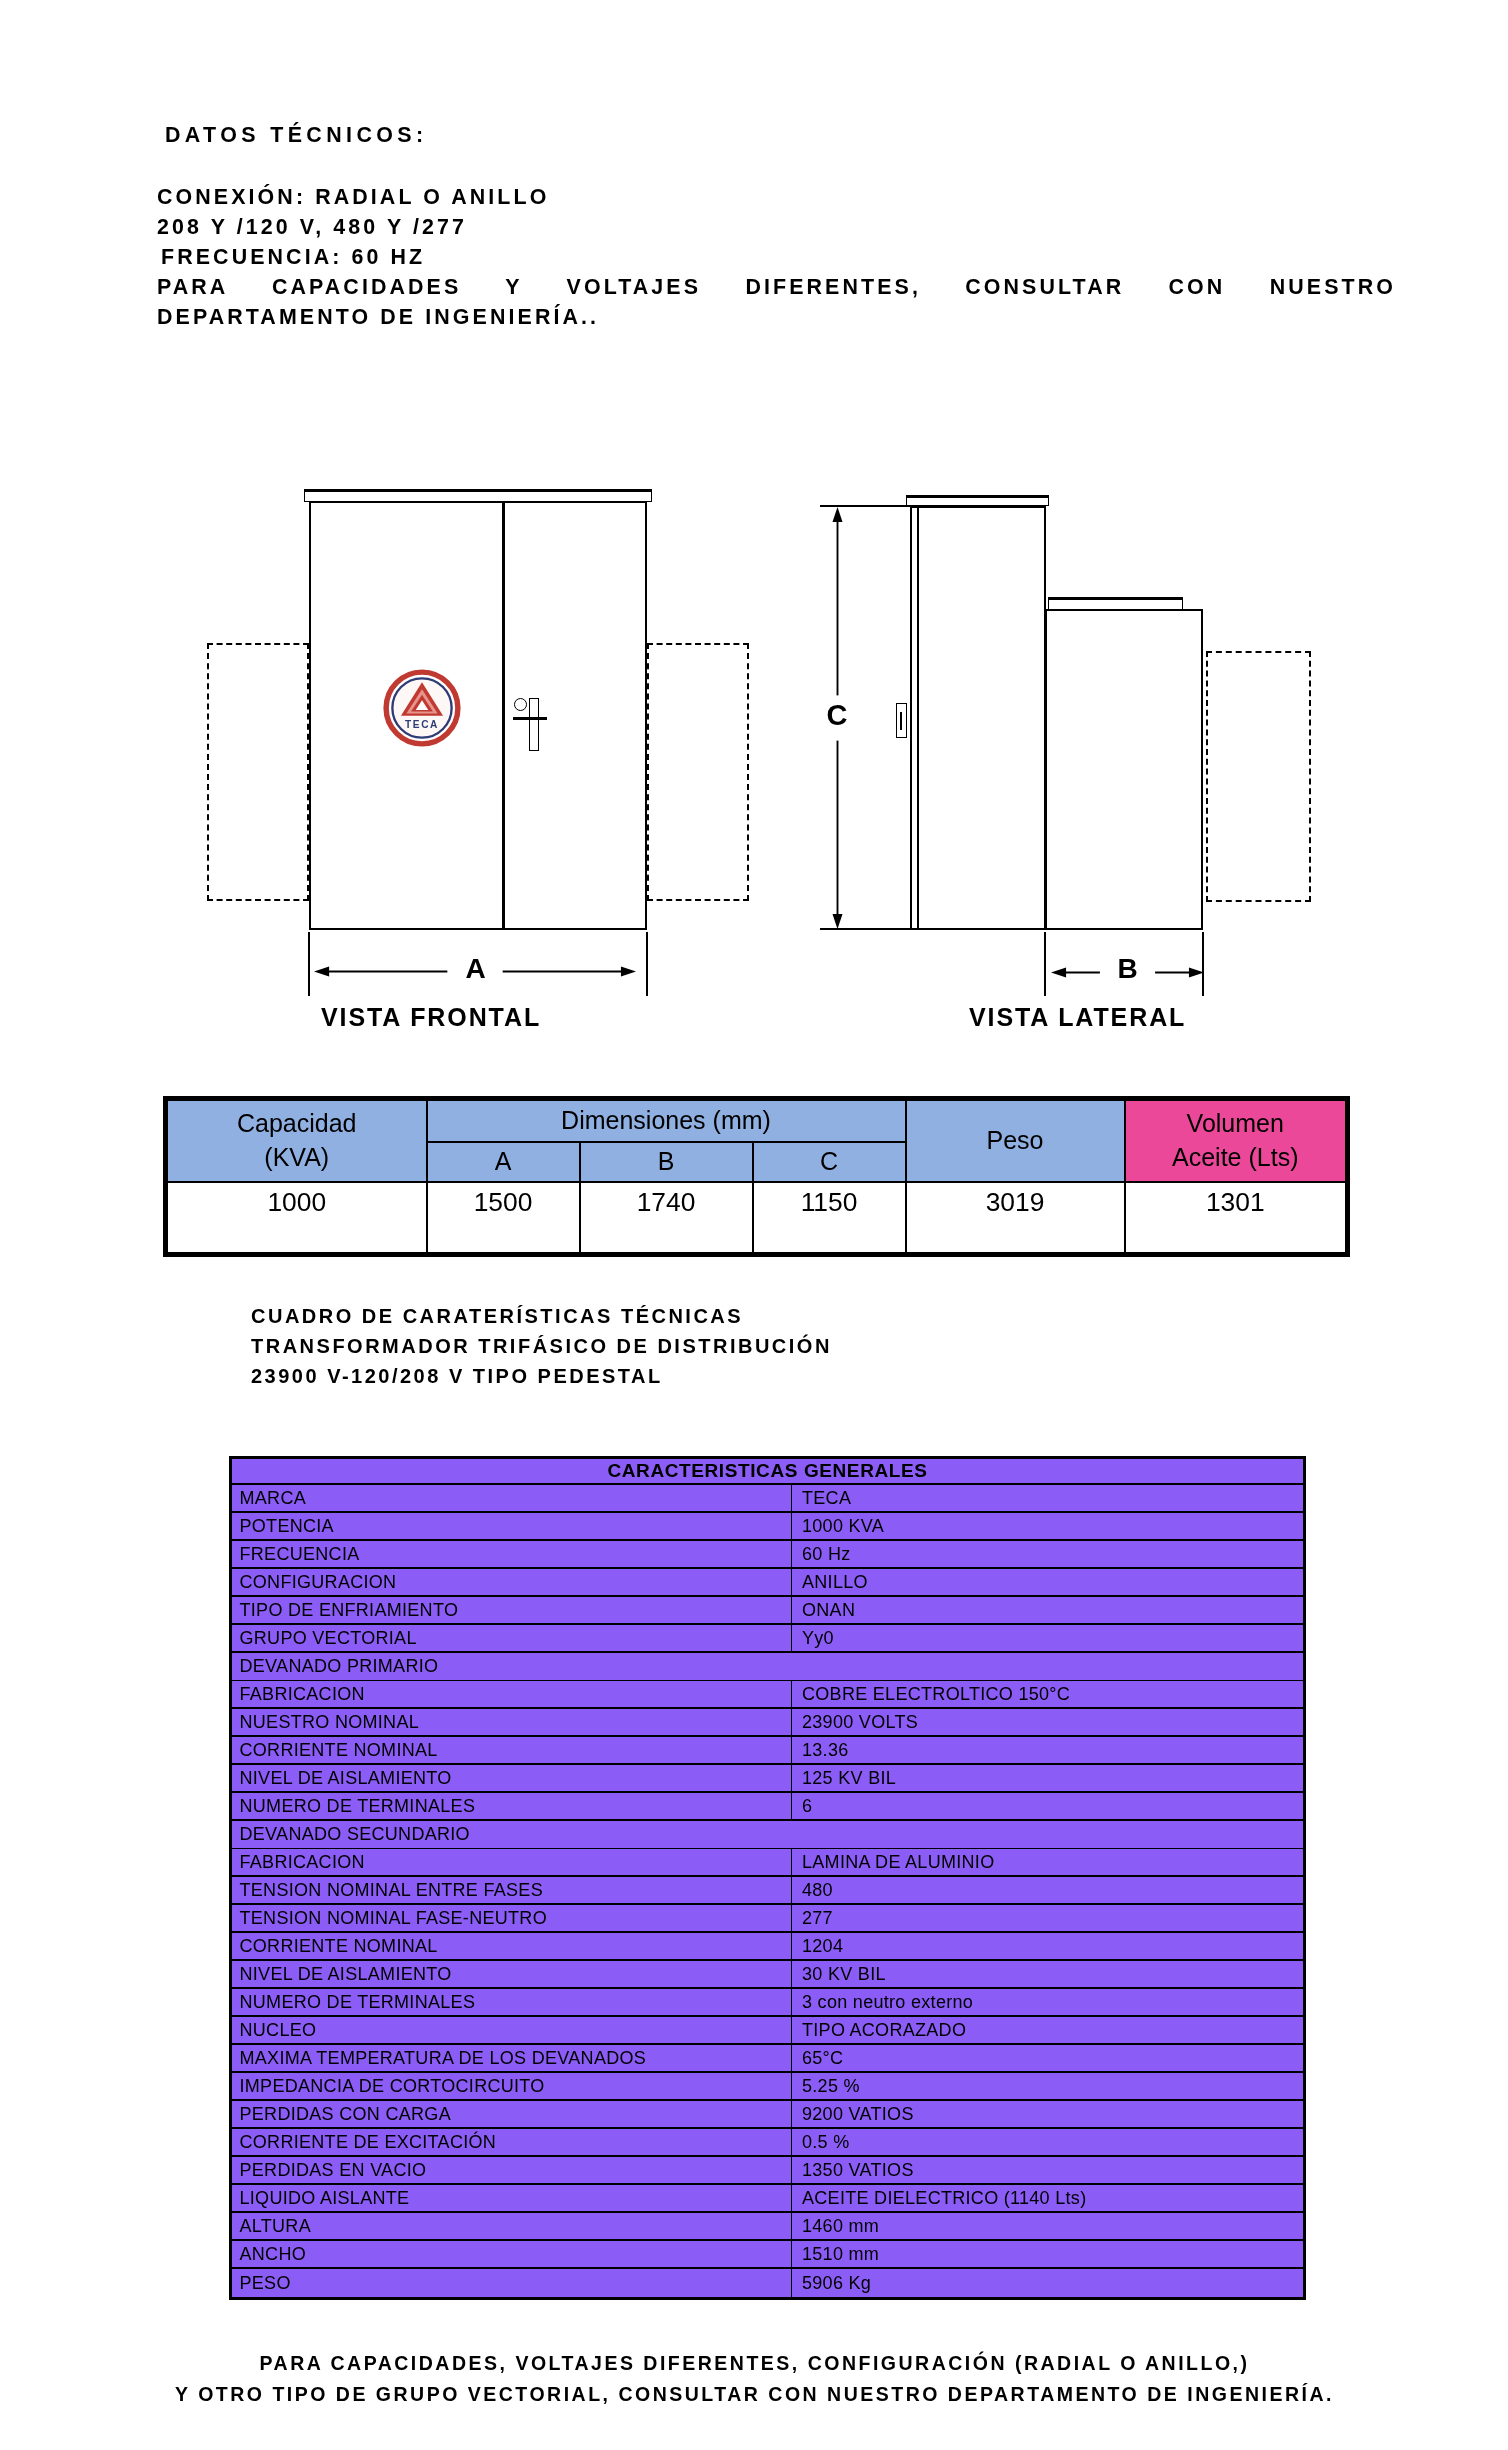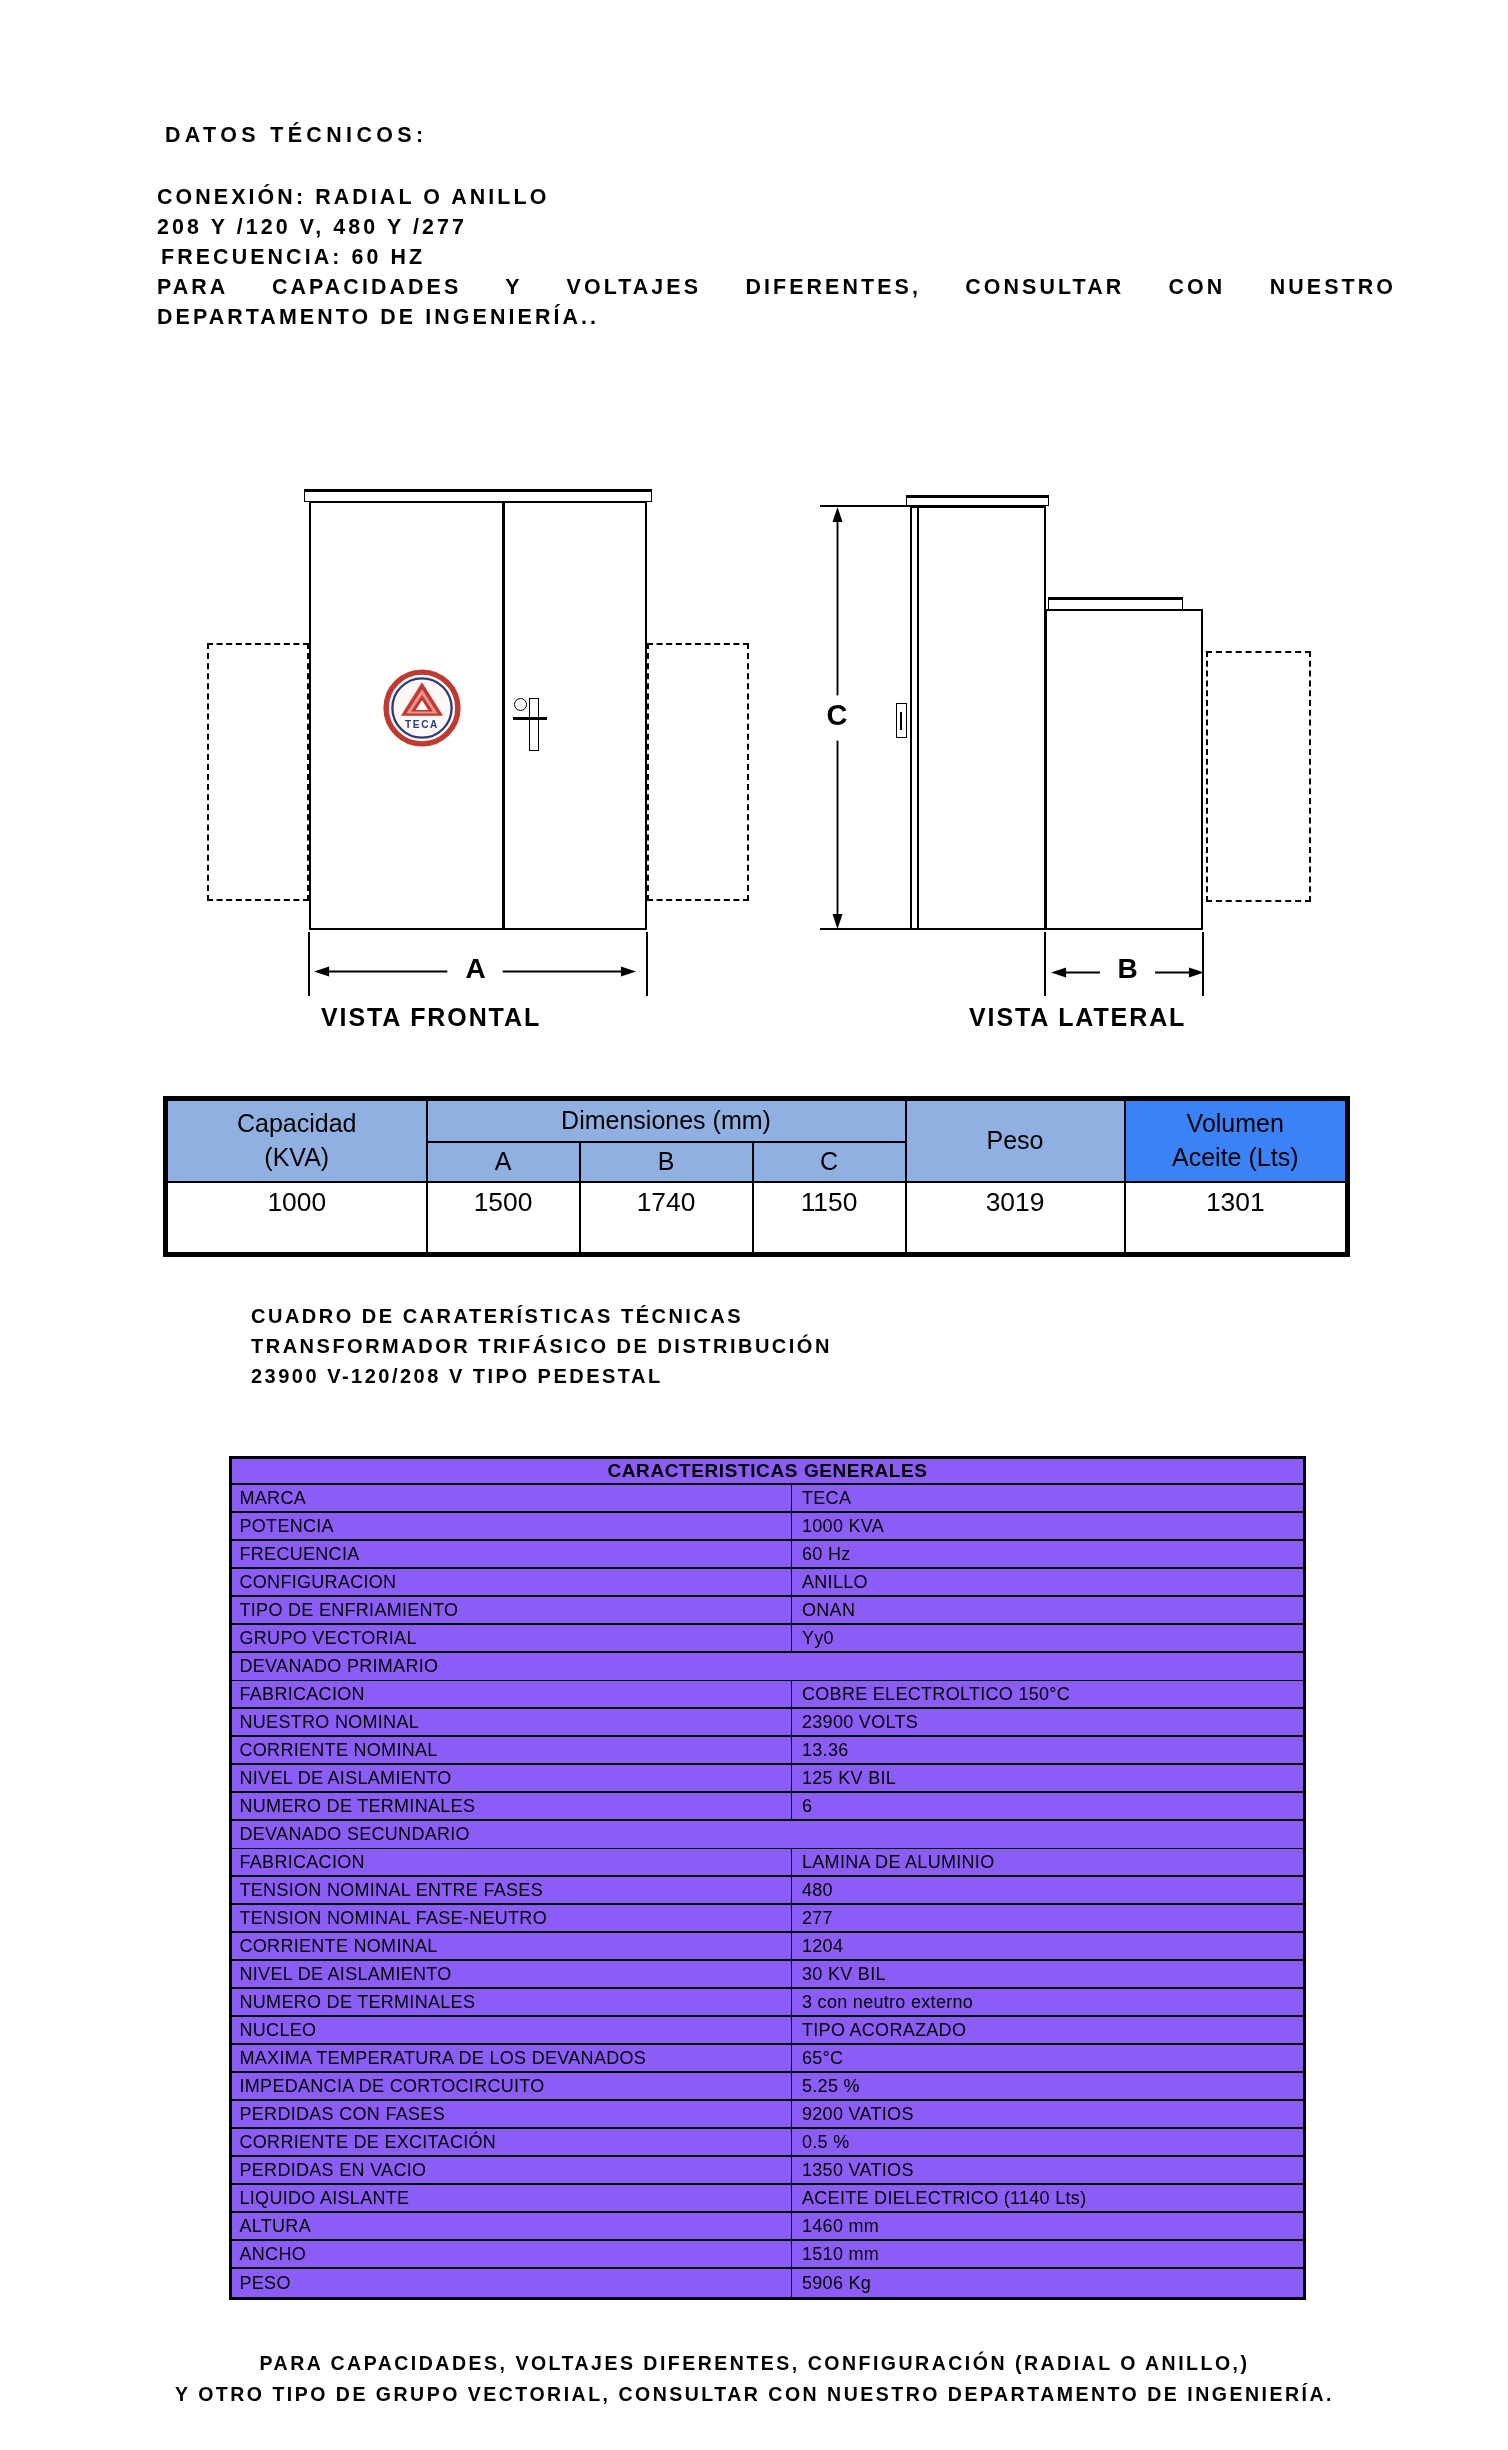--- a/index.html
+++ b/index.html
@@ -149,21 +149,21 @@
         <col style="width:223px">
     </colgroup>
     <tbody>
         <tr class="r1">
       <td rowspan="2" class="cap-hdr" style="background: rgb(143, 176, 224);">
         <div>Capacidad</div>
         <div>(KVA)</div>
       </td>
       <td colspan="3" class="cap-hdr" style="background: rgb(143, 176, 224);">Dimensiones (mm)</td>
       <td rowspan="2" class="cap-hdr" style="background: rgb(143, 176, 224);">Peso</td>
-      <td rowspan="2" class="cap-hdr" style="background: #3b82f6;">
+      <td rowspan="2" class="cap-hdr" style="background: #ec4899;">
         <div>Volumen</div>
         <div>Aceite (Lts)</div>
       </td>
     </tr>
     <tr class="r2">
       <td class="cap-hdr" style="background: rgb(143, 176, 224);">A</td>
       <td class="cap-hdr" style="background: rgb(143, 176, 224);">B</td>
       <td class="cap-hdr" style="background: rgb(143, 176, 224);">C</td>
     </tr>
     <tr class="data">
@@ -266,21 +266,21 @@
         </div>
         <div class="crow">
           <div class="clabel">MAXIMA TEMPERATURA DE LOS DEVANADOS</div>
           <div class="cvalue">65°C</div>
         </div>
         <div class="crow">
           <div class="clabel">IMPEDANCIA DE CORTOCIRCUITO</div>
           <div class="cvalue">5.25 %</div>
         </div>
         <div class="crow">
-          <div class="clabel">PERDIDAS CON FASES</div>
+          <div class="clabel">PERDIDAS CON CARGA</div>
           <div class="cvalue">9200 VATIOS</div>
         </div>
         <div class="crow">
           <div class="clabel">CORRIENTE DE EXCITACIÓN</div>
           <div class="cvalue">0.5 %</div>
         </div>
         <div class="crow">
           <div class="clabel">PERDIDAS EN VACIO</div>
           <div class="cvalue">1350 VATIOS</div>
         </div>

